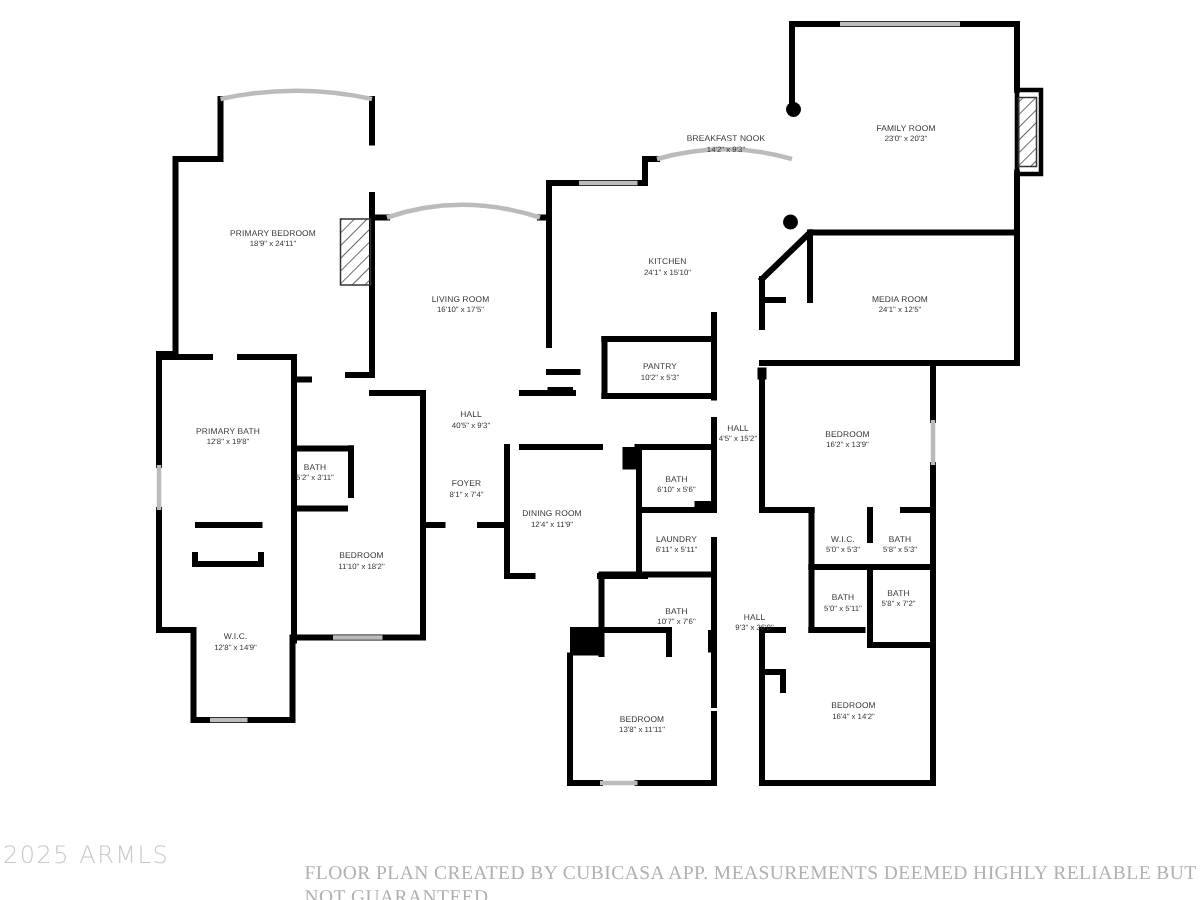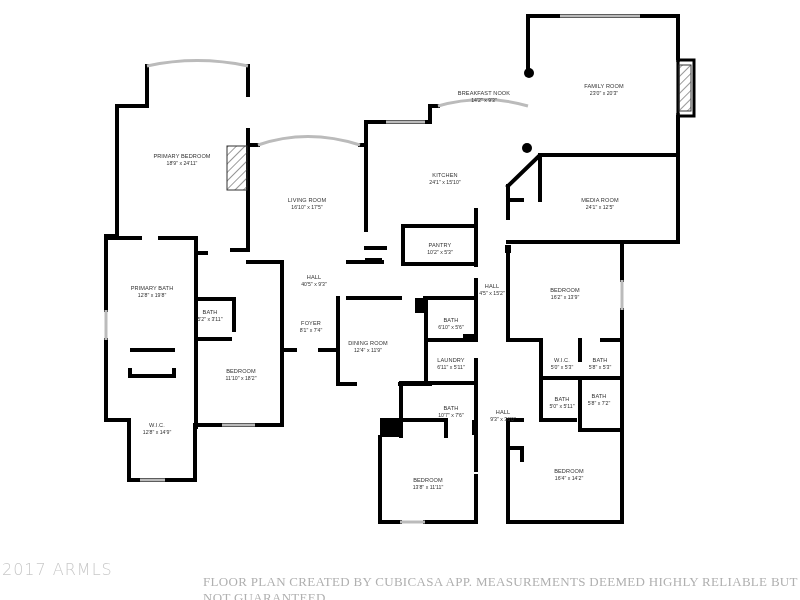--- a/index.html
+++ b/index.html
@@ -235,14 +235,14 @@
     <div class="room-label" style="left: 428px; top: 484px;">
       <span class="room-name">BEDROOM</span>
       <span class="room-dim">13'8" x 11'11"</span>
     </div>
     <div class="room-label" style="left: 569px; top: 475px;">
       <span class="room-name">BEDROOM</span>
       <span class="room-dim">16'4" x 14'2"</span>
     </div>
   </div>
 
-<div class="watermark">2017 ARMLS</div>
+<div class="watermark">2025 ARMLS</div>
 <div class="disclaimer">FLOOR PLAN CREATED BY CUBICASA APP. MEASUREMENTS DEEMED HIGHLY RELIABLE BUT NOT GUARANTEED.</div>
 
 </body></html>

